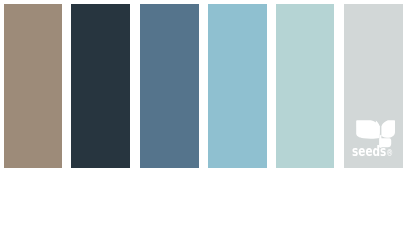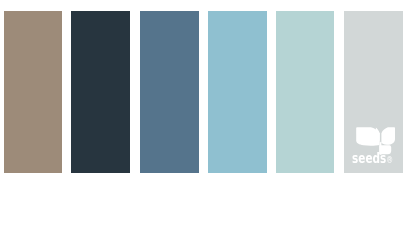--- a/index.html
+++ b/index.html
@@ -10,21 +10,20 @@
     height: 173px;
     background: #ffffff;
     font-family: "Liberation Sans", sans-serif;
     overflow: hidden;
   }
   #palette {
     position: relative;
     width: 403px;
     height: 173px;
     background: #ffffff;
-    margin-top: 7px;
   }
   .swatch {
     position: absolute;
     top: 4px;
     height: 163px;
   }
   #logo-mark {
     position: absolute;
     left: 344px;
     top: 104px;

